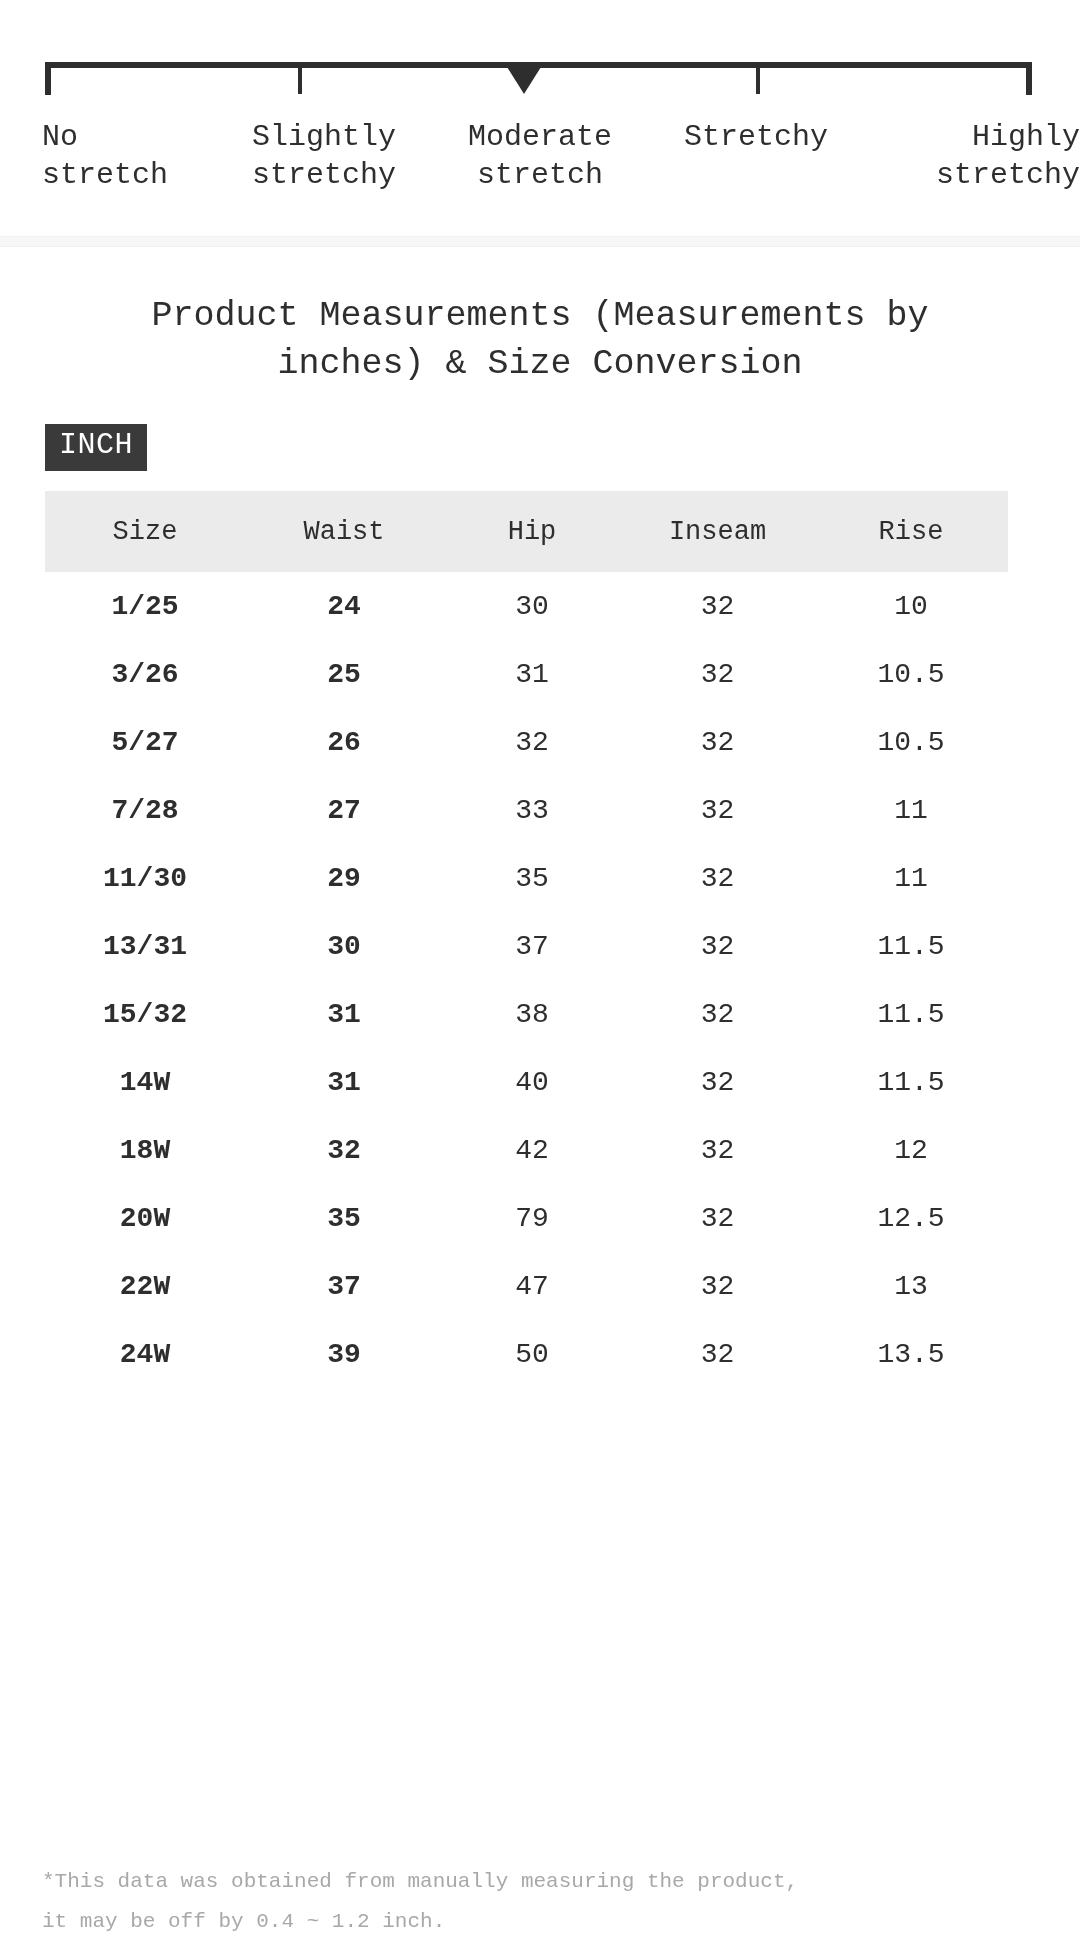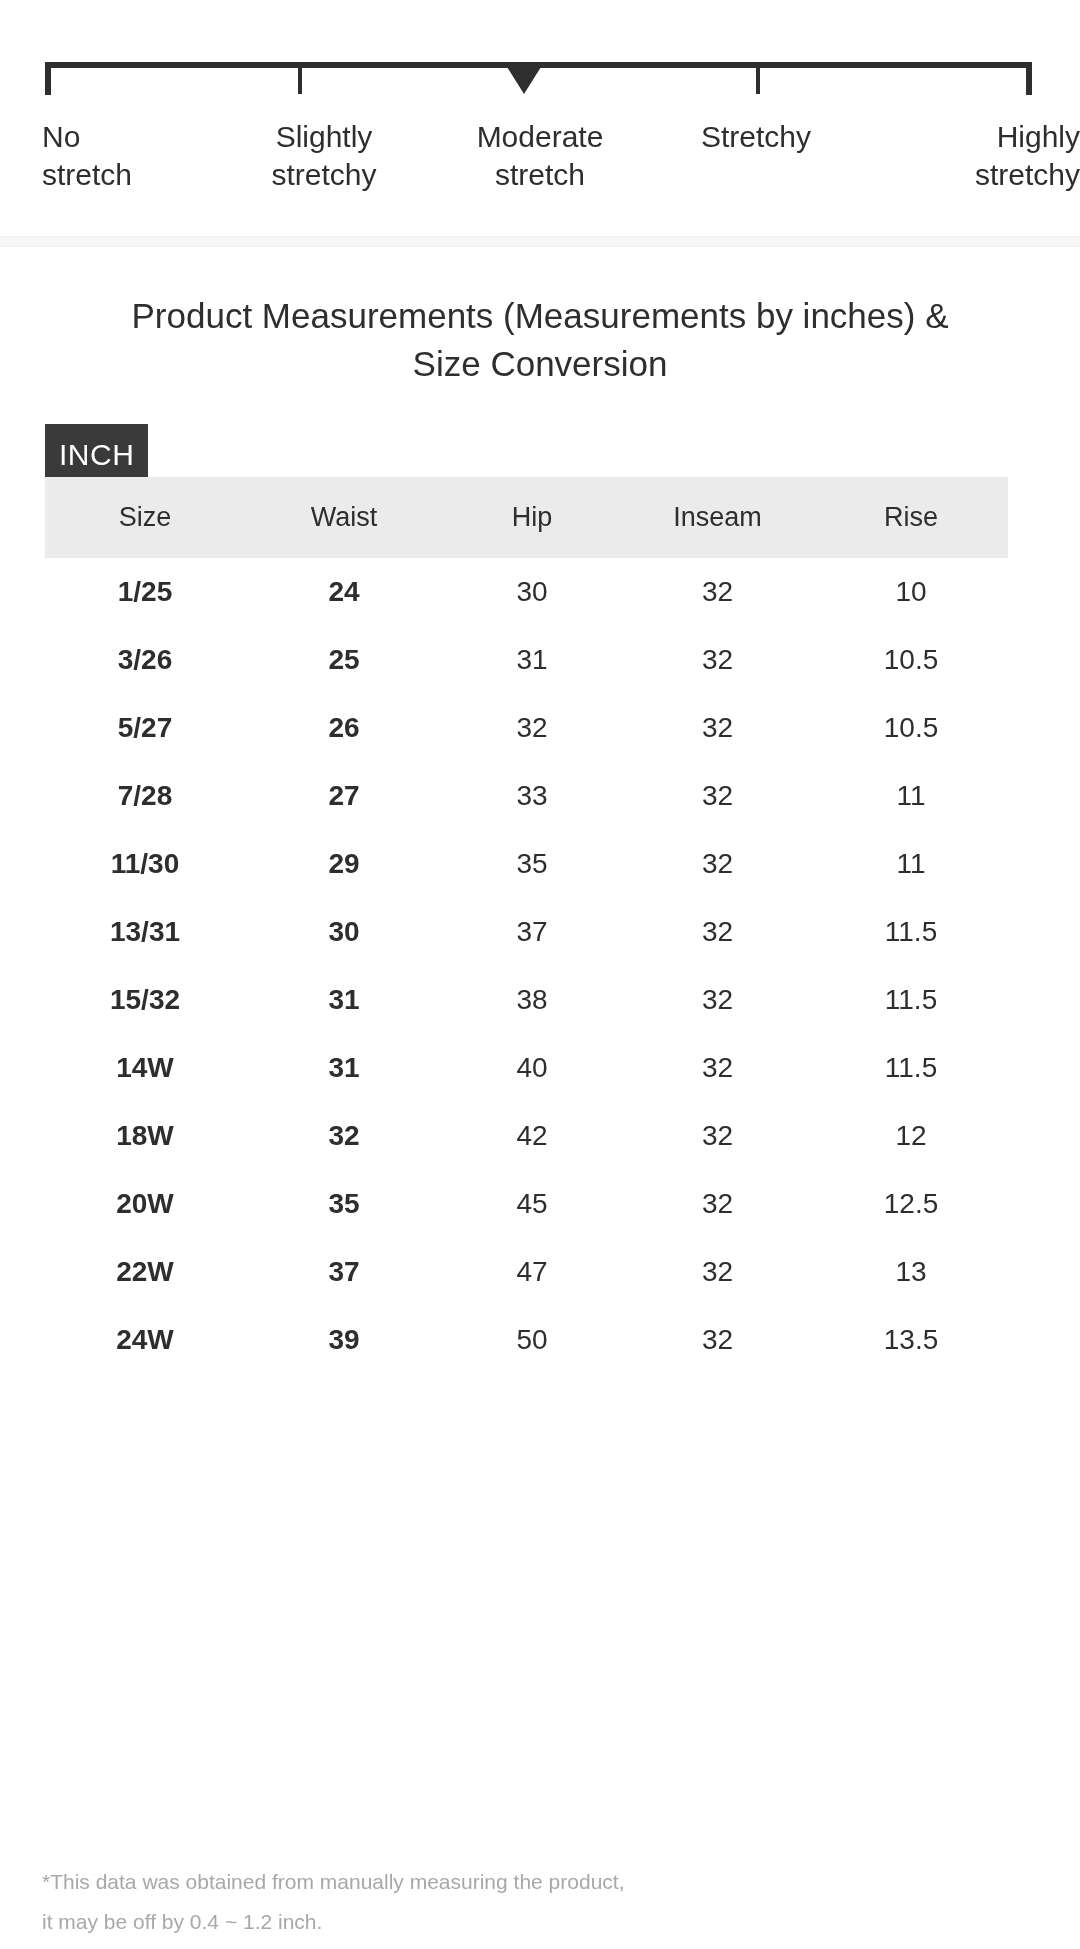--- a/index.html
+++ b/index.html
@@ -4,21 +4,21 @@
 <style>
   * { box-sizing: border-box; margin: 0; padding: 0; }
   html, body {
     width: 1080px;
     height: 1949px;
     background: #ffffff;
     font-family: "Liberation Sans", sans-serif;
     color: #2e2e2e;
     -webkit-font-smoothing: antialiased;
   }
-  .page { position: relative; width: 1080px; height: 1949px; overflow: hidden; }
+  .page { position: relative; width: 1080px; height: 1949px; overflow: hidden; font-family: Liberation Mono, monospace; }
 
   
   .stretch-section { position: relative; width: 1080px; height: 237px; background: #fff; }
 
   .scale-graphic { position: absolute; left: 45px; top: 62px; width: 987px; height: 32px; }
   .scale-bar {
     position: absolute; left: 0; top: 0; width: 987px; height: 6px;
     background: #2e2e2e;
   }
   .tick {
@@ -72,27 +72,27 @@
     color: #2e2e2e;
   }
 
   
   .unit-badge {
     position: absolute; left: 45px; top: 424px;
     background: #3a3a3a;
     color: #ffffff;
     font-size: 30px;
     line-height: 30px;
-    padding: 16px 14px 11px 14px;
+    padding: 6px 14px 11px 14px;
     letter-spacing: 0.5px;
   }
 
   
   .size-table {
-    position: absolute; left: 45px; top: 477px;
+    position: absolute; left: 45px; top: 491px;
     width: 963px;
     border-collapse: collapse;
     table-layout: fixed;
   }
   .size-table thead th {
     background: #ebebeb;
     font-size: 27px;
     font-weight: normal;
     color: #2e2e2e;
     height: 81px;
@@ -237,21 +237,21 @@
         <tr>
           <td class="c-size">18W</td>
           <td class="c-waist">32</td>
           <td class="c-hip">42</td>
           <td class="c-inseam">32</td>
           <td class="c-rise">12</td>
         </tr>
         <tr>
           <td class="c-size">20W</td>
           <td class="c-waist">35</td>
-          <td class="c-hip">45</td>
+          <td class="c-hip">79</td>
           <td class="c-inseam">32</td>
           <td class="c-rise">12.5</td>
         </tr>
         <tr>
           <td class="c-size">22W</td>
           <td class="c-waist">37</td>
           <td class="c-hip">47</td>
           <td class="c-inseam">32</td>
           <td class="c-rise">13</td>
         </tr>

